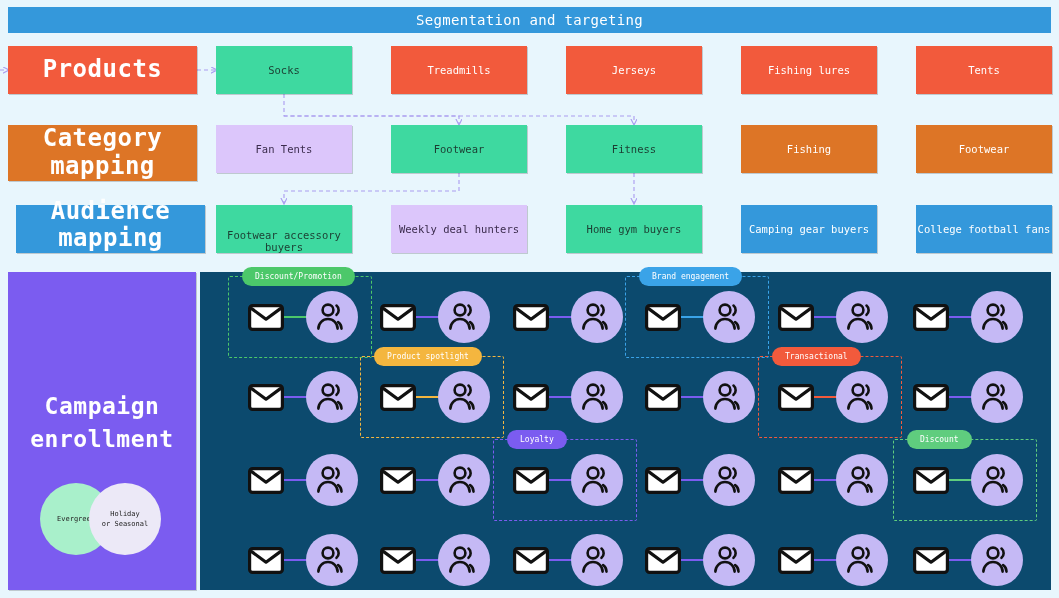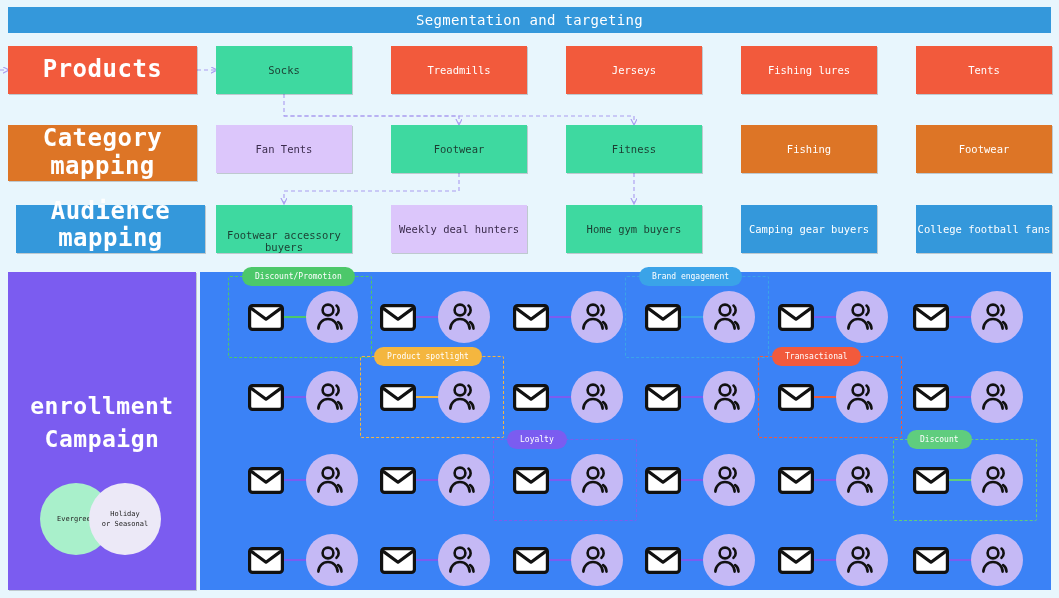--- a/index.html
+++ b/index.html
@@ -56,21 +56,21 @@
     position:absolute;top:0;width:72px;height:72px;border-radius:50%;
     display:flex;align-items:center;justify-content:center;text-align:center;
     font-size:7px;color:#222;line-height:1.5;
   }
   .venn .c-a{left:0;background:#a9f0cb;}
   .venn .c-b{left:49px;background:#ece9f7;}
 
   
   .grid-panel{
     position:absolute;left:200px;top:272px;width:851px;height:318px;
-    background:#3b82f6;
+    background:#0c4a6e;
   }
   .cellwrap{position:absolute;width:120px;height:60px;}
   .cell{position:relative;width:120px;height:60px;
         display:flex;align-items:center;}
   .env{
     width:36px;height:27px;flex:0 0 auto;margin-left:8px;
     position:relative;
   }
   .env svg{display:block;}
   .arrow{flex:1 1 auto;height:2px;position:relative;margin:0 0 0 0;}
@@ -171,22 +171,22 @@
       <div class="node item c-blue" style="left: 741px; top: 205px; width: 136px; height: 48px;">
         <span>Camping gear buyers</span>
       </div>
       <div class="node item c-blue" style="left: 916px; top: 205px; width: 136px; height: 48px;">
         <span>College football fans</span>
       </div>
     </div>
 
   <div class="camp-panel">
     <div class="camp-title">
+      <div>Campaign</div>
       <div>enrollment</div>
-      <div>Campaign</div>
     </div>
     <div class="venn">
       <div class="circ c-a">
         <span>Evergreen</span>
       </div>
       <div class="circ c-b">
         <span id="venn-b-label">
             <div>Holiday</div>
             <div>or Seasonal</div>
           </span>

